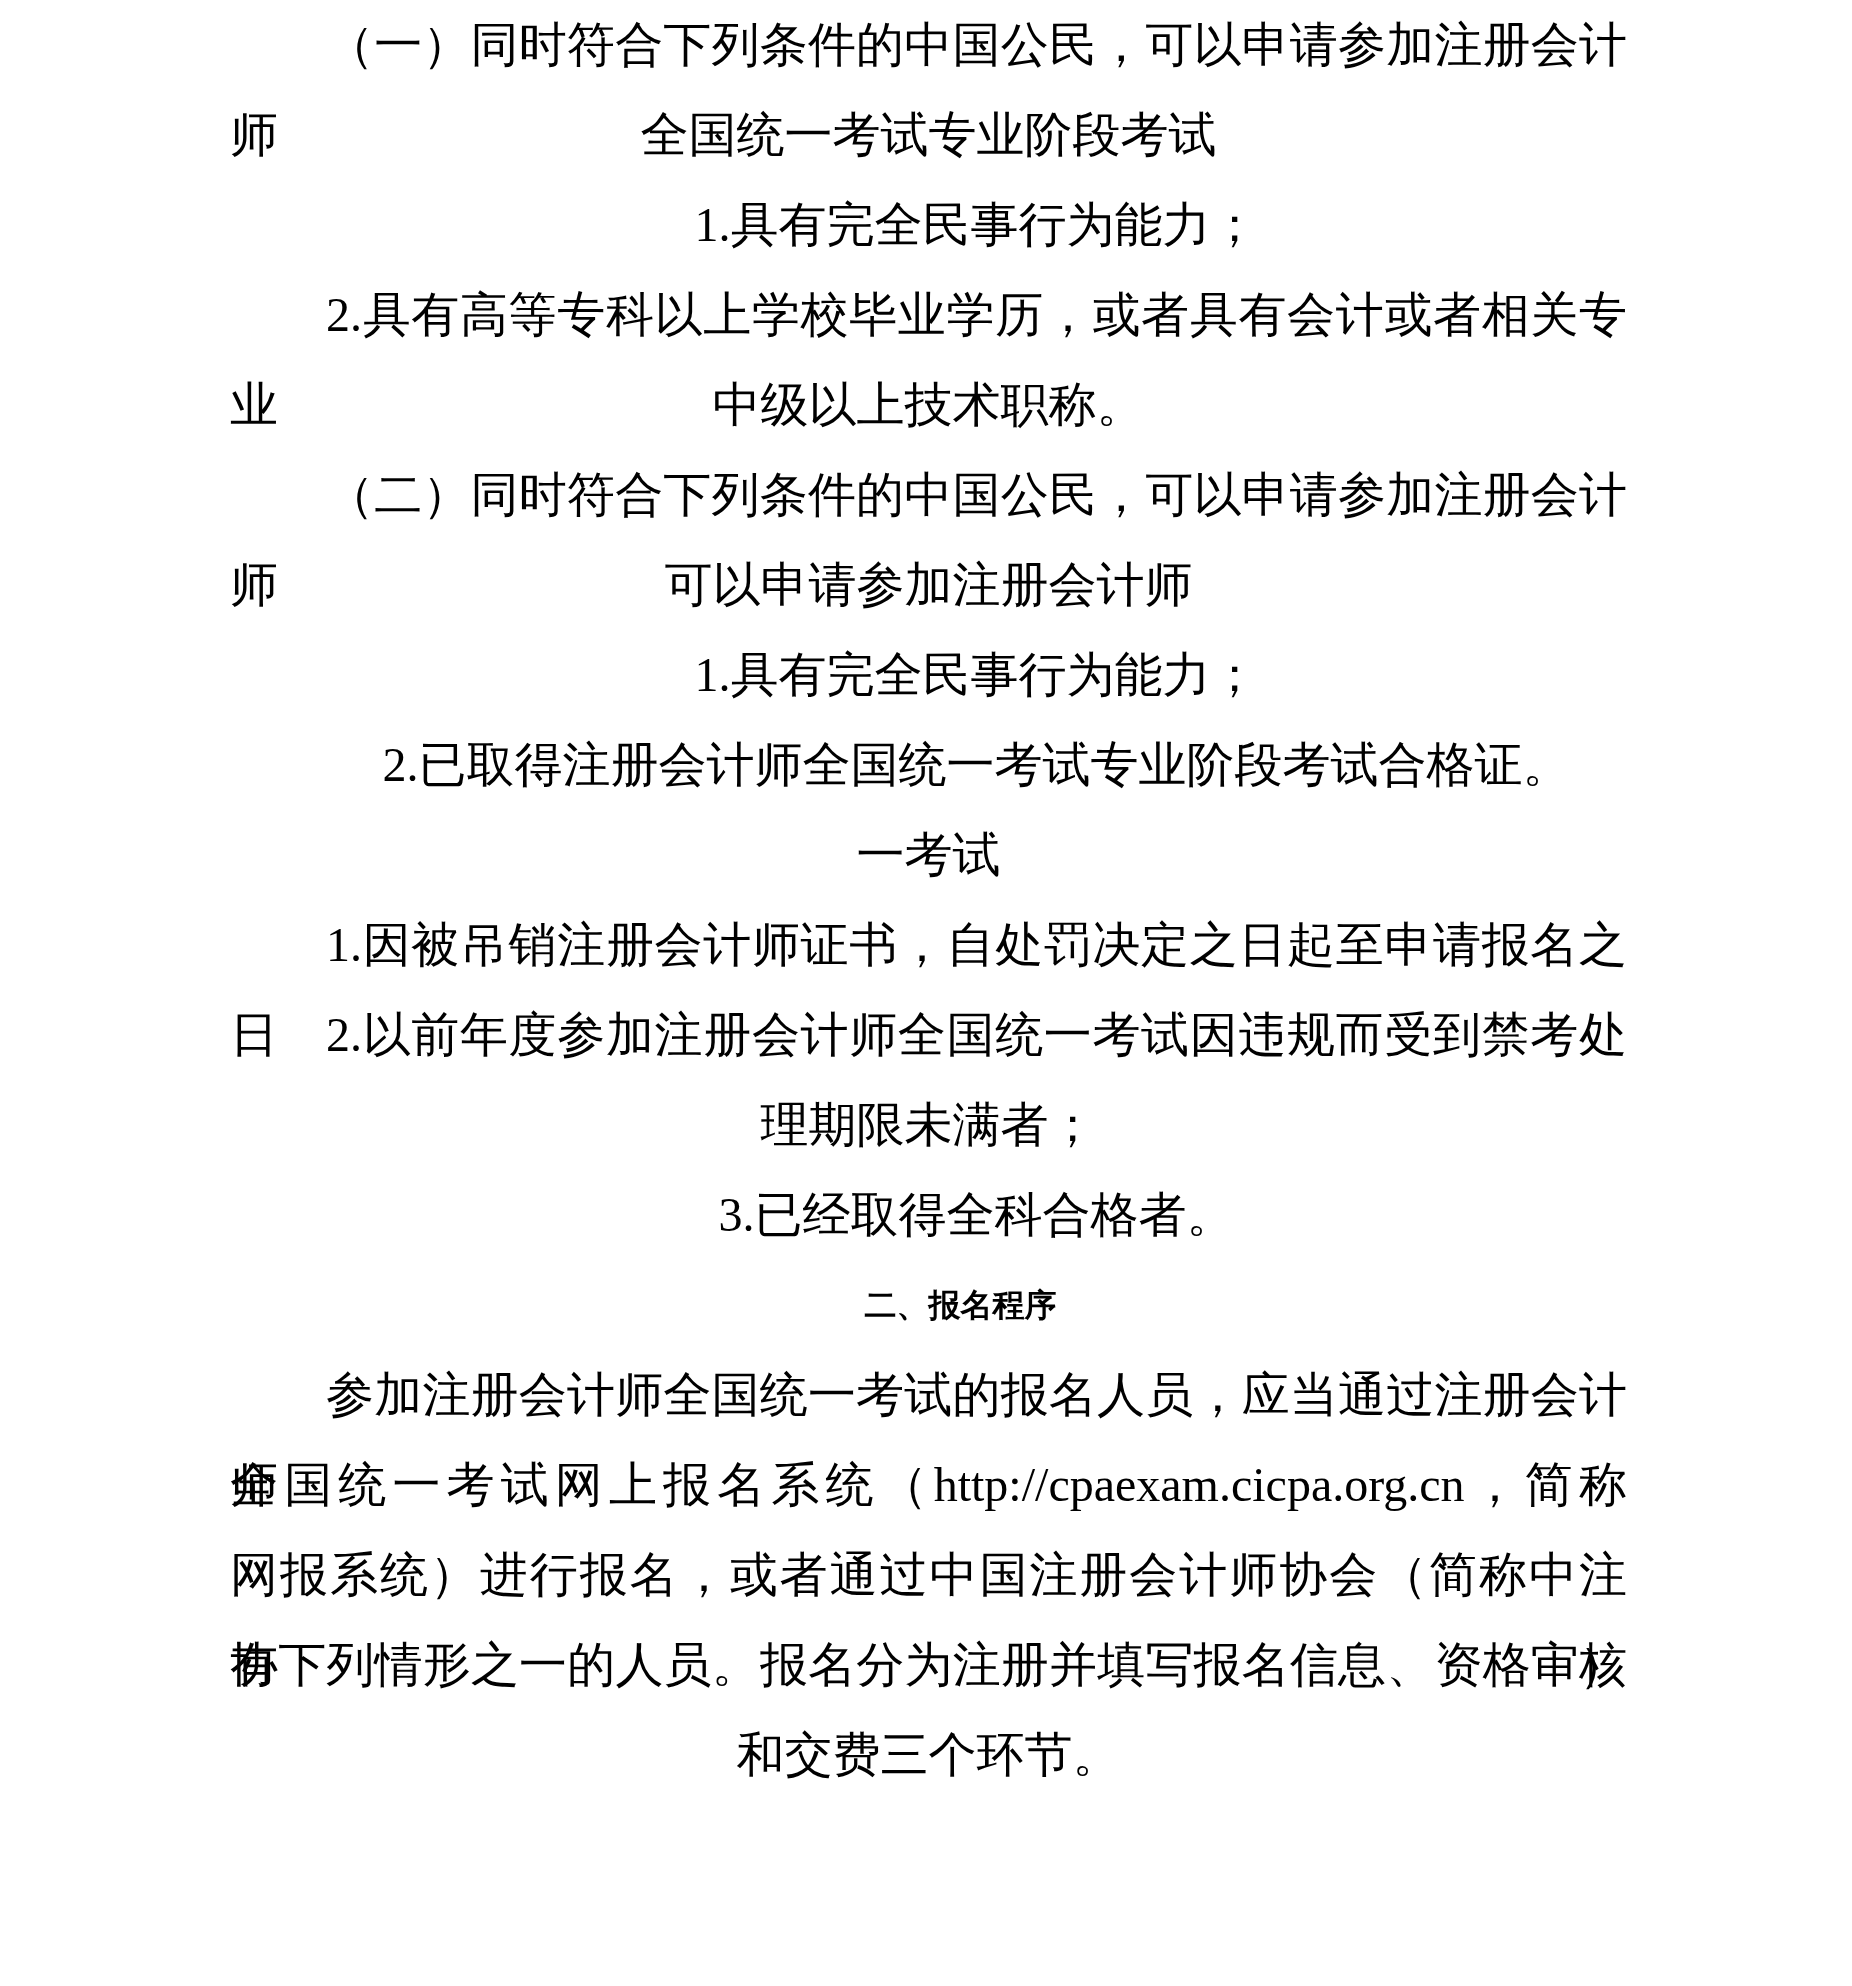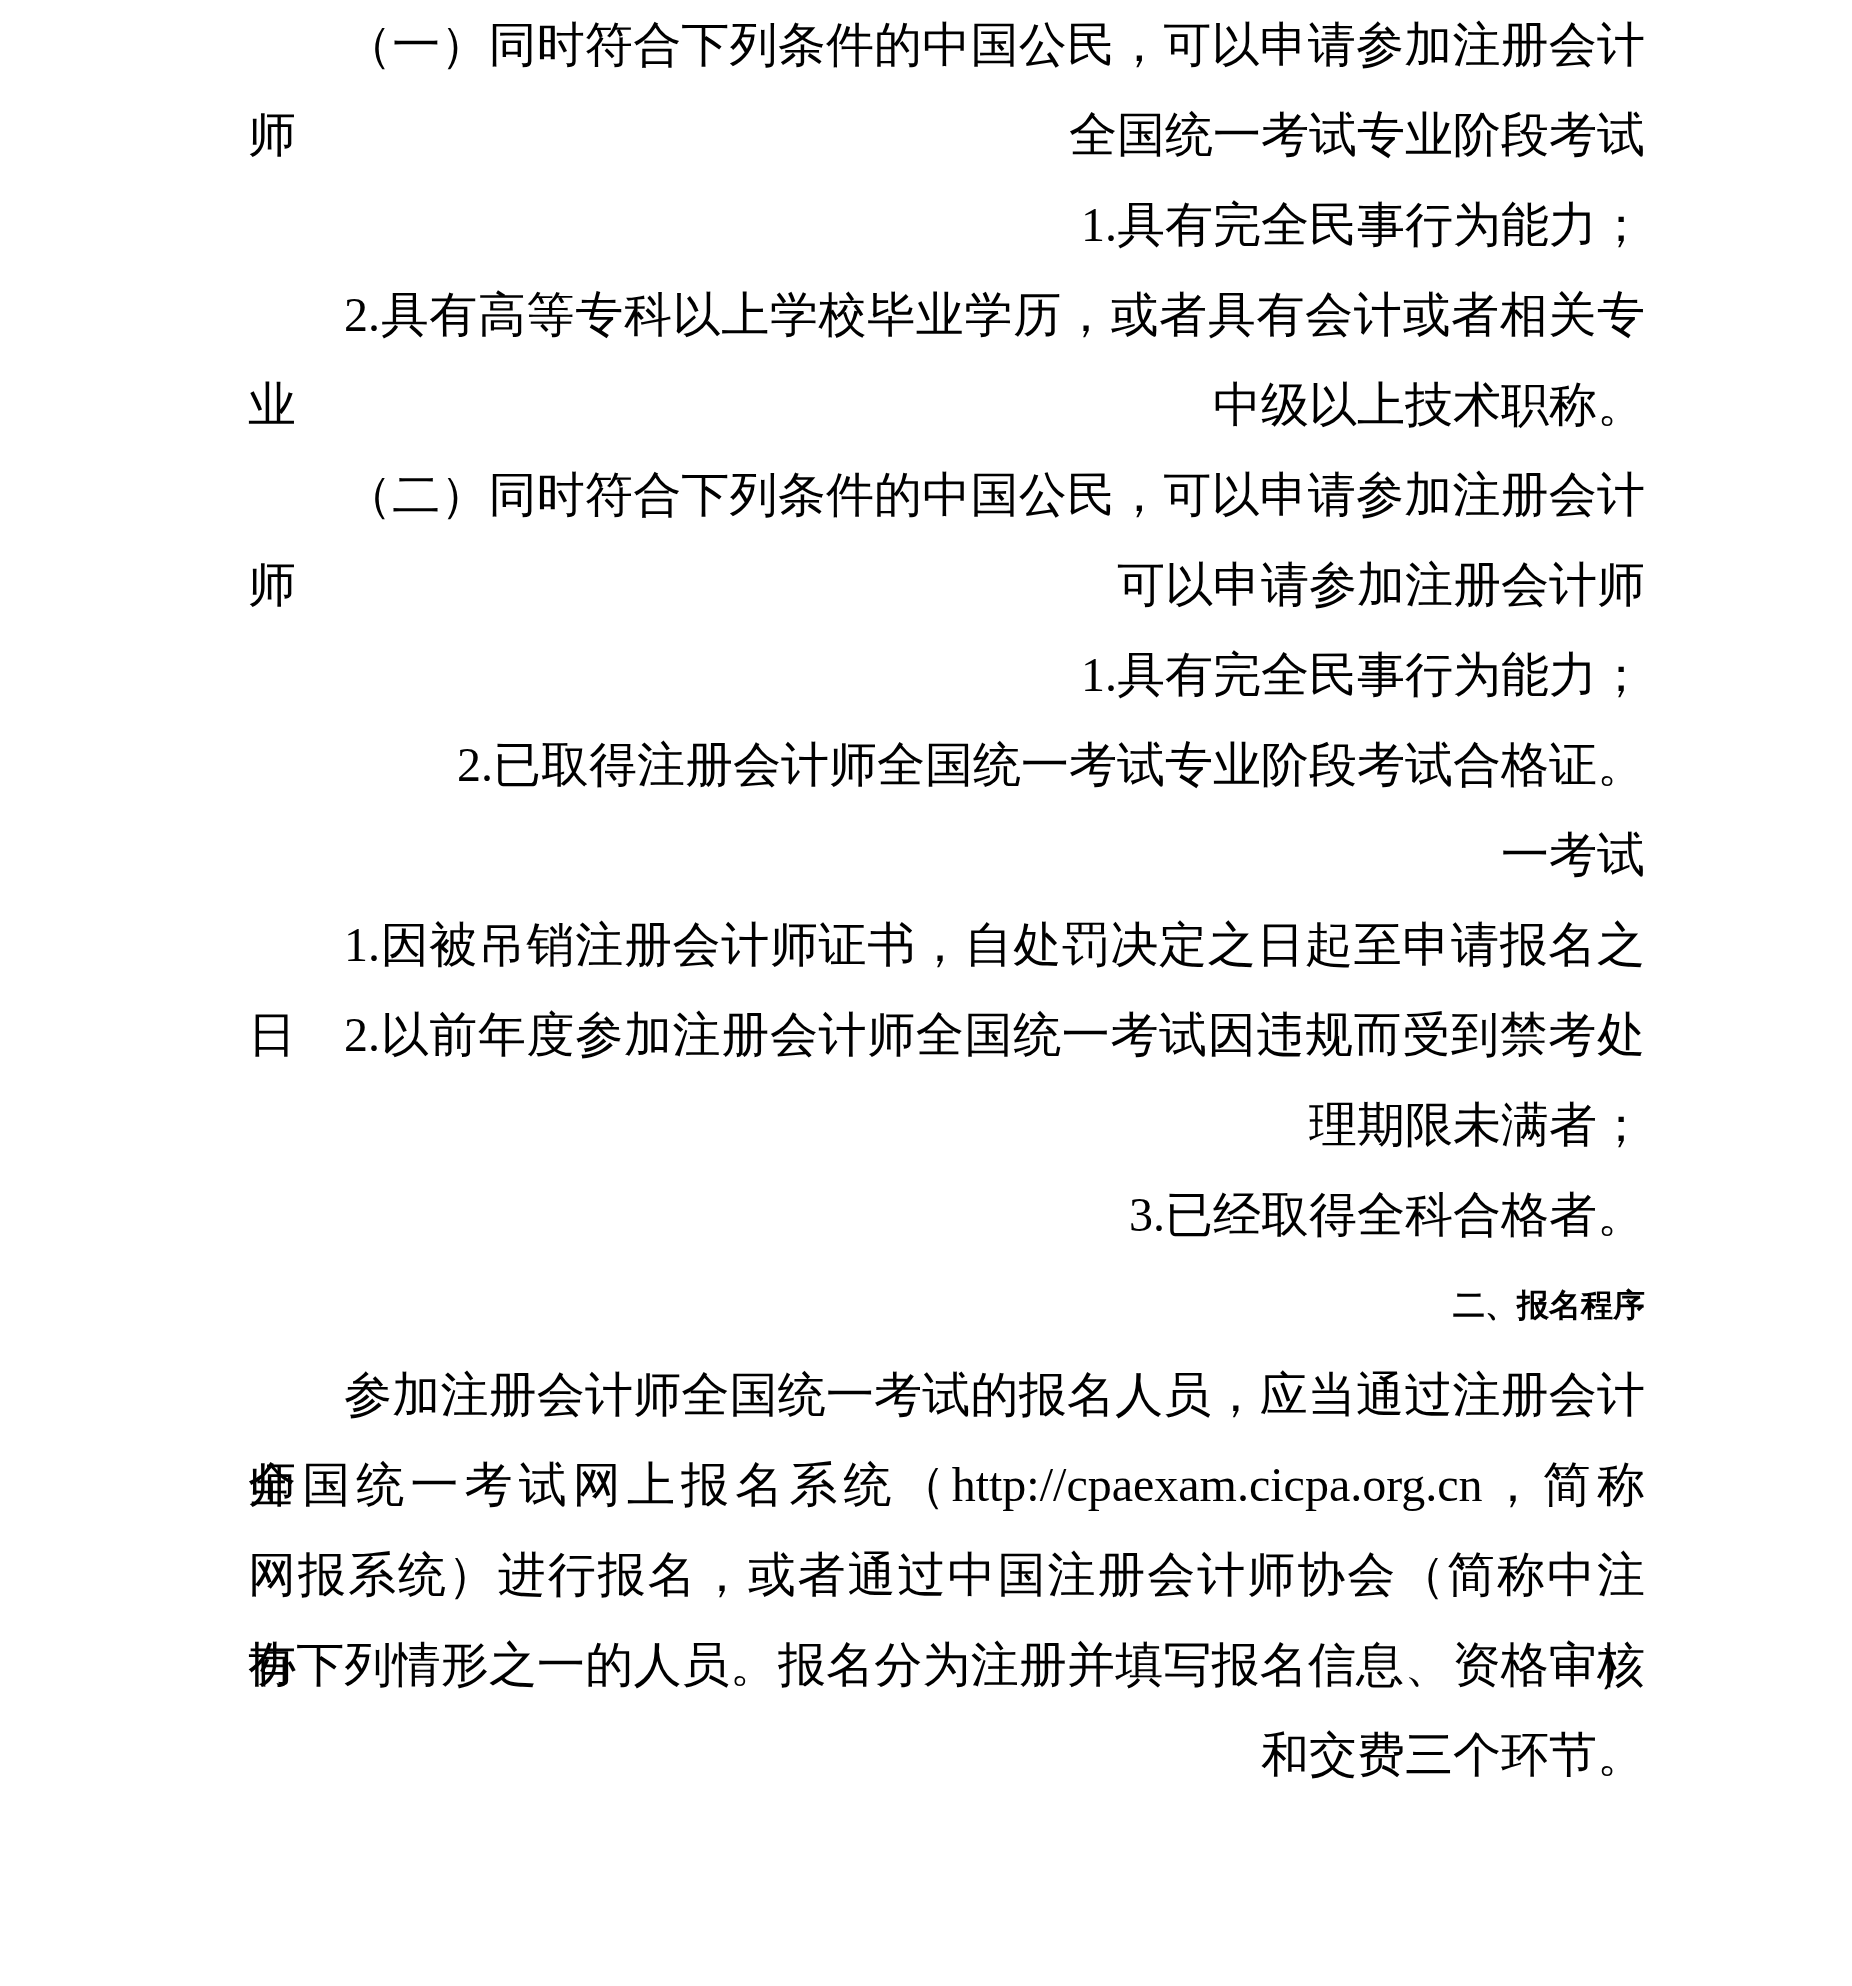--- a/index.html
+++ b/index.html
@@ -11,31 +11,31 @@
     position: relative;
     width: 1852px;
     height: 1986px;
     background: #ffffff;
     color: #000000;
     overflow: hidden;
     font-family: "Liberation Serif", "DejaVu Serif", serif;
   }
   .text-block {
     position: absolute;
-    left: 248px;
+    left: 230px;
     top: 0;
     width: 1397px;
   }
   .line {
     font-size: 48px;
     line-height: 90px;
     height: 90px;
     white-space: pre;
     color: #000000;
-    text-align: right;
+    text-align: center;
   }
   .line.indent {
     text-indent: 2em;
   }
   .line.justify {
     white-space: normal;
     text-align: justify;
     text-align-last: justify;
   }
   .line.heading {

